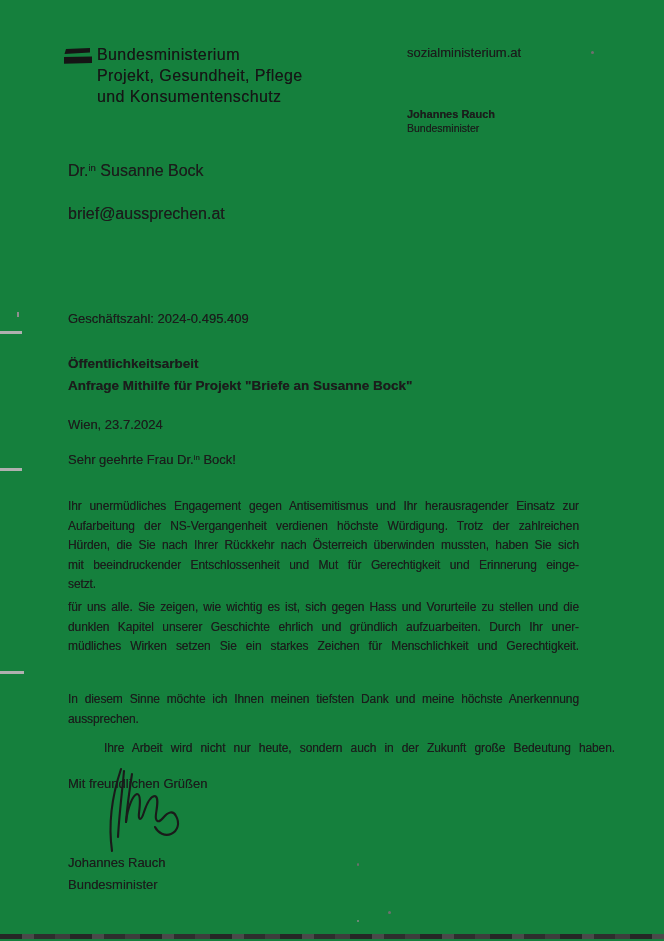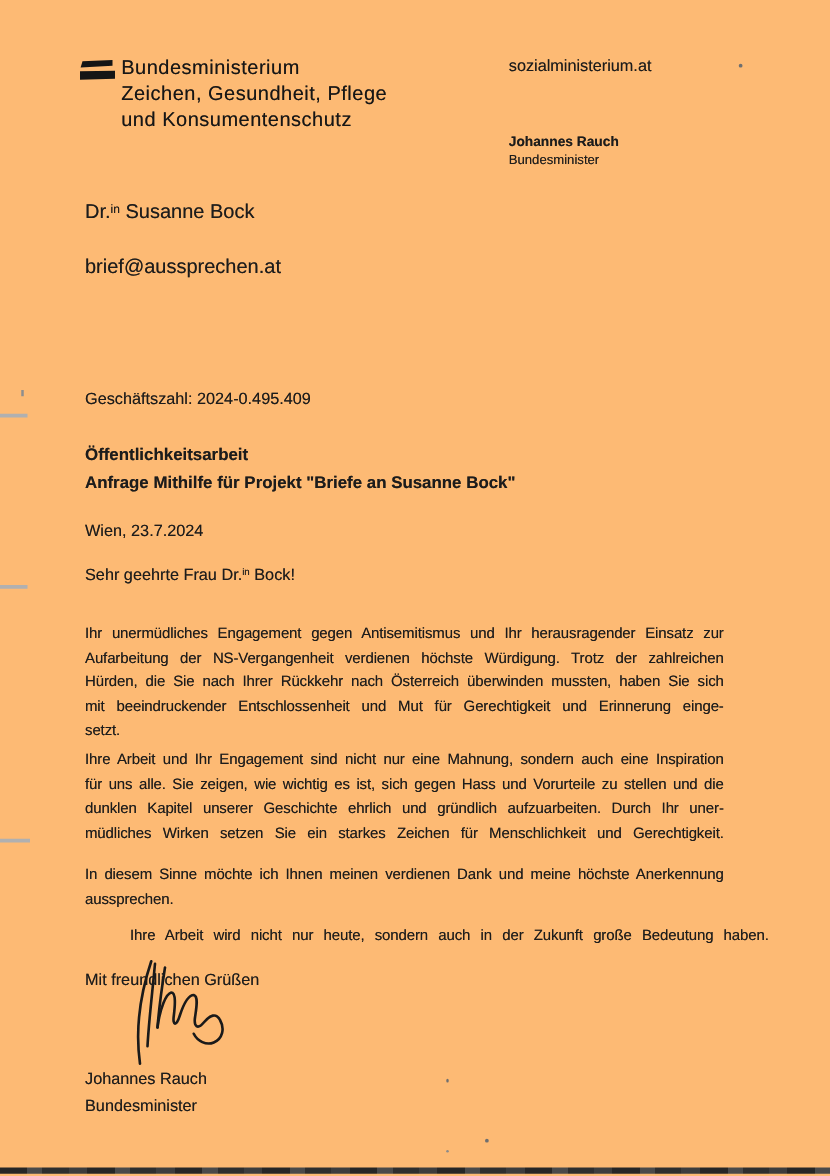--- a/index.html
+++ b/index.html
@@ -1,17 +1,17 @@
 <!DOCTYPE html>
 <html><head>
 <meta charset="utf-8">
 <style>
   html,body{margin:0;padding:0;background:#e8e8e8;}
   .page{
-    position:relative;width:664px;height:941px;background:#fdba74;
+    position:relative;width:664px;height:941px;background:#15803d;
     overflow:hidden;margin:0 auto;
     font-family:"Liberation Sans","DejaVu Sans",sans-serif;
     color:#1c1c1c;
     text-shadow:0 0 .45px rgba(20,20,20,.6);
   }
   .abs{position:absolute;}
   
   .logo-svg{position:absolute;left:63px;top:47px;}
   .ministry{left:97px;top:44px;font-size:16px;line-height:21px;letter-spacing:.4px;color:#161616;}
   .website{left:407px;top:45px;font-size:13px;}
@@ -58,21 +58,21 @@
 
 <div class="page">
 
   <svg class="logo-svg" width="30" height="19" viewBox="0 0 30 19">
     <path d="M3,2 L27,1 L27,5.5 L1.5,7 Z" fill="#151515"></path>
     <path d="M1,10 L29,9.5 L29,16 L1,16.8 Z" fill="#151515"></path>
   </svg>
 
   <div class="abs ministry">
     <div>Bundesministerium</div>
-    <div>Zeichen, Gesundheit, Pflege</div>
+    <div>Projekt, Gesundheit, Pflege</div>
     <div>und Konsumentenschutz</div>
   </div>
 
   <div class="abs website">sozialministerium.at</div>
 
   <div class="abs minister">
     <div class="nm">Johannes Rauch</div>
     <div class="tt">Bundesminister</div>
   </div>
 
@@ -93,28 +93,27 @@
 
   <div class="abs para p1">
     <div class="pl j">Ihr unermüdliches Engagement gegen Antisemitismus und Ihr herausragender Einsatz zur</div>
     <div class="pl j">Aufarbeitung der NS-Vergangenheit verdienen höchste Würdigung. Trotz der zahlreichen</div>
     <div class="pl j">Hürden, die Sie nach Ihrer Rückkehr nach Österreich überwinden mussten, haben Sie sich</div>
     <div class="pl j">mit beeindruckender Entschlossenheit und Mut für Gerechtigkeit und Erinnerung einge-</div>
     <div class="pl l">setzt.</div>
   </div>
 
   <div class="abs para p2">
-    <div class="pl j">Ihre Arbeit und Ihr Engagement sind nicht nur eine Mahnung, sondern auch eine Inspiration</div>
     <div class="pl j">für uns alle. Sie zeigen, wie wichtig es ist, sich gegen Hass und Vorurteile zu stellen und die</div>
     <div class="pl j">dunklen Kapitel unserer Geschichte ehrlich und gründlich aufzuarbeiten. Durch Ihr uner-</div>
     <div class="pl j">müdliches Wirken setzen Sie ein starkes Zeichen für Menschlichkeit und Gerechtigkeit.</div>
   </div>
 
   <div class="abs para p3">
-    <div class="pl j">In diesem Sinne möchte ich Ihnen meinen verdienen Dank und meine höchste Anerkennung</div>
+    <div class="pl j">In diesem Sinne möchte ich Ihnen meinen tiefsten Dank und meine höchste Anerkennung</div>
     <div class="pl l">aussprechen.</div>
   </div>
 
   <div class="abs para p4">
     <div class="pl j">Ihre Arbeit wird nicht nur heute, sondern auch in der Zukunft große Bedeutung haben.</div>
   </div>
 
   <div class="abs closing">Mit freundlichen Grüßen</div>
 
   <svg class="sig-svg" width="110" height="95" viewBox="0 0 110 95" fill="none" stroke="#1a1a1a" stroke-width="2.1" stroke-linecap="round" stroke-linejoin="round">

